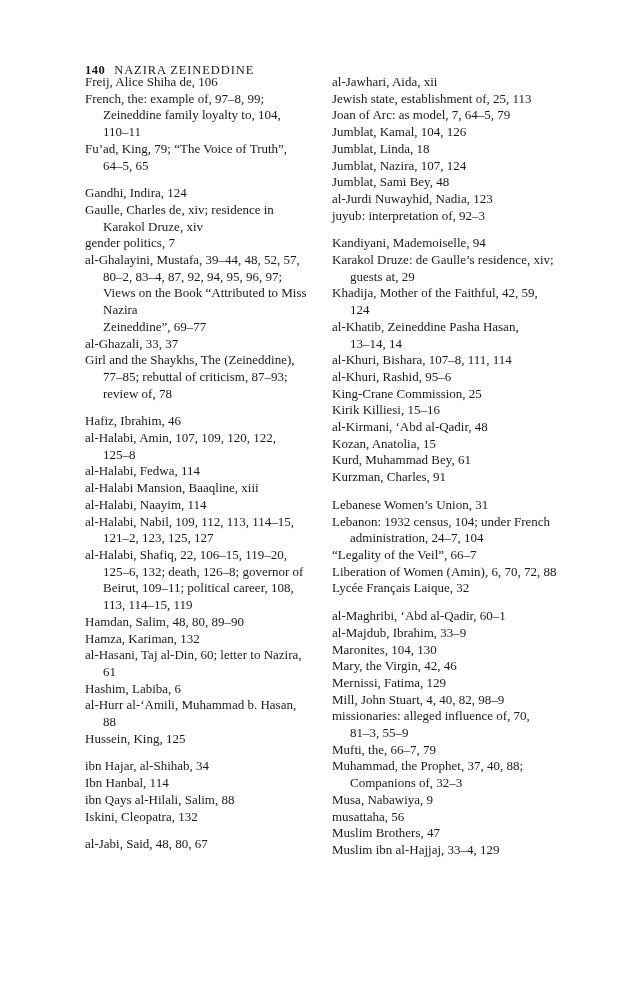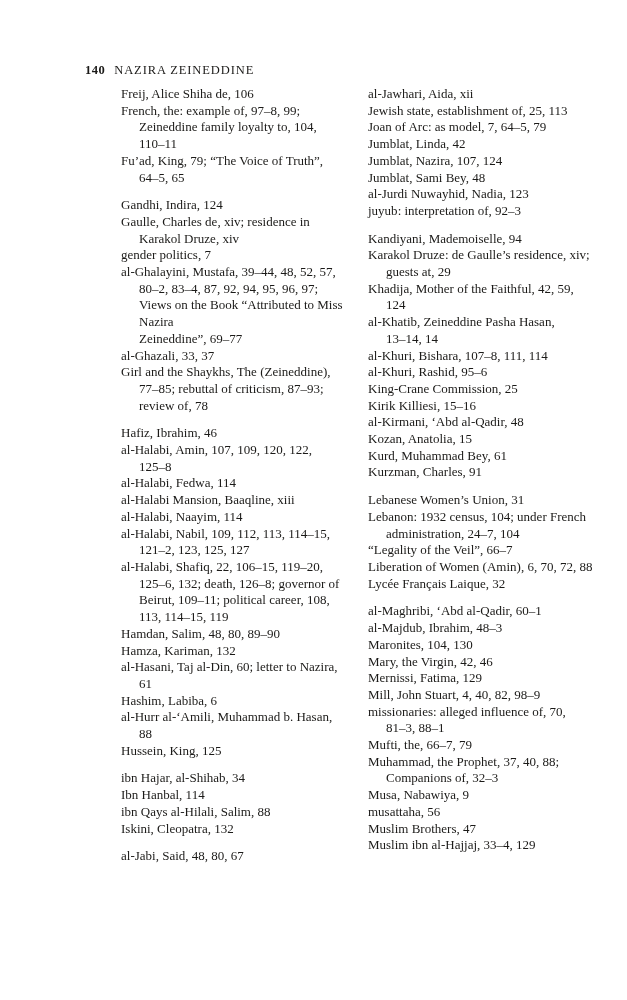--- a/index.html
+++ b/index.html
@@ -32,24 +32,23 @@
     font-weight: bold;
     letter-spacing: 0.5px;
     margin-right: 9px;
   }
   .runtitle {
     letter-spacing: 0.9px;
   }
   .col {
     position: absolute;
     width: 258px;
-    top: 86px;
+    top: 74px;
     font-size: 13px;
     line-height: 16.7px;
-    margin-left: 36px;
   }
   #col-left  { left: 85px; }
   #col-right { left: 332px; }
   .group + .group { margin-top: 11px; }
   .entry {
     margin: 0;
     padding-left: 18px;
     text-indent: -18px;
     white-space: pre-line;
   }
@@ -115,21 +114,22 @@
       </div>
       <div class="group">
         <p class="entry"><span class="rm">al-Jabi, Said, 48, 80, 67</span></p>
       </div>
     </div>
   <div class="col" id="col-right">
       <div class="group">
         <p class="entry"><span class="rm">al-Jawhari, Aida, xii</span></p>
         <p class="entry"><span class="rm">Jewish state, establishment of, 25, 113</span></p>
         <p class="entry"><span class="rm">Joan of Arc: as model, 7, 64–5, 79</span></p>
-        <p class="entry"><span class="rm">Jumblat, Linda, 42</span></p>
+        <p class="entry"><span class="rm">Jumblat, Kamal, 104, 126</span></p>
+        <p class="entry"><span class="rm">Jumblat, Linda, 18</span></p>
         <p class="entry"><span class="rm">Jumblat, Nazira, 107, 124</span></p>
         <p class="entry"><span class="rm">Jumblat, Sami Bey, 48</span></p>
         <p class="entry"><span class="rm">al-Jurdi Nuwayhid, Nadia, 123</span></p>
         <p class="entry"><span class="it">juyub</span><span class="rm">: interpretation of, 92–3</span></p>
       </div>
       <div class="group">
         <p class="entry"><span class="rm">Kandiyani, Mademoiselle, 94</span></p>
         <p class="entry"><span class="rm">Karakol Druze: de Gaulle’s residence, </span><span class="it">xiv</span><span class="rm">;
 guests at, 29</span></p>
         <p class="entry"><span class="rm">Khadija, Mother of the Faithful, 42, 59,
@@ -148,27 +148,27 @@
       <div class="group">
         <p class="entry"><span class="rm">Lebanese Women’s Union, 31</span></p>
         <p class="entry"><span class="rm">Lebanon: 1932 census, 104; under French
 administration, 24–7, 104</span></p>
         <p class="entry"><span class="rm">“Legality of the Veil”, 66–7</span></p>
         <p class="entry"><span class="it">Liberation of Women</span><span class="rm"> (Amin), 6, 70, 72, 88</span></p>
         <p class="entry"><span class="rm">Lycée Français Laique, 32</span></p>
       </div>
       <div class="group">
         <p class="entry"><span class="rm">al-Maghribi, ‘Abd al-Qadir, 60–1</span></p>
-        <p class="entry"><span class="rm">al-Majdub, Ibrahim, 48–3</span></p>
+        <p class="entry"><span class="rm">al-Majdub, Ibrahim, 33–9</span></p>
         <p class="entry"><span class="rm">Maronites, 104, 130</span></p>
         <p class="entry"><span class="rm">Mary, the Virgin, 42, 46</span></p>
         <p class="entry"><span class="rm">Mernissi, Fatima, 129</span></p>
         <p class="entry"><span class="rm">Mill, John Stuart, 4, 40, 82, 98–9</span></p>
         <p class="entry"><span class="rm">missionaries: alleged influence of, 70,
-81–3, 88–1</span></p>
+81–3, 55–9</span></p>
         <p class="entry"><span class="rm">Mufti, the, 66–7, 79</span></p>
         <p class="entry"><span class="rm">Muhammad, the Prophet, 37, 40, 88;
 Companions of, 32–3</span></p>
         <p class="entry"><span class="rm">Musa, Nabawiya, 9</span></p>
         <p class="entry"><span class="it">musattaha</span><span class="rm">, 56</span></p>
         <p class="entry"><span class="rm">Muslim Brothers, 47</span></p>
         <p class="entry"><span class="rm">Muslim ibn al-Hajjaj, 33–4, 129</span></p>
       </div>
     </div>
 </div>

